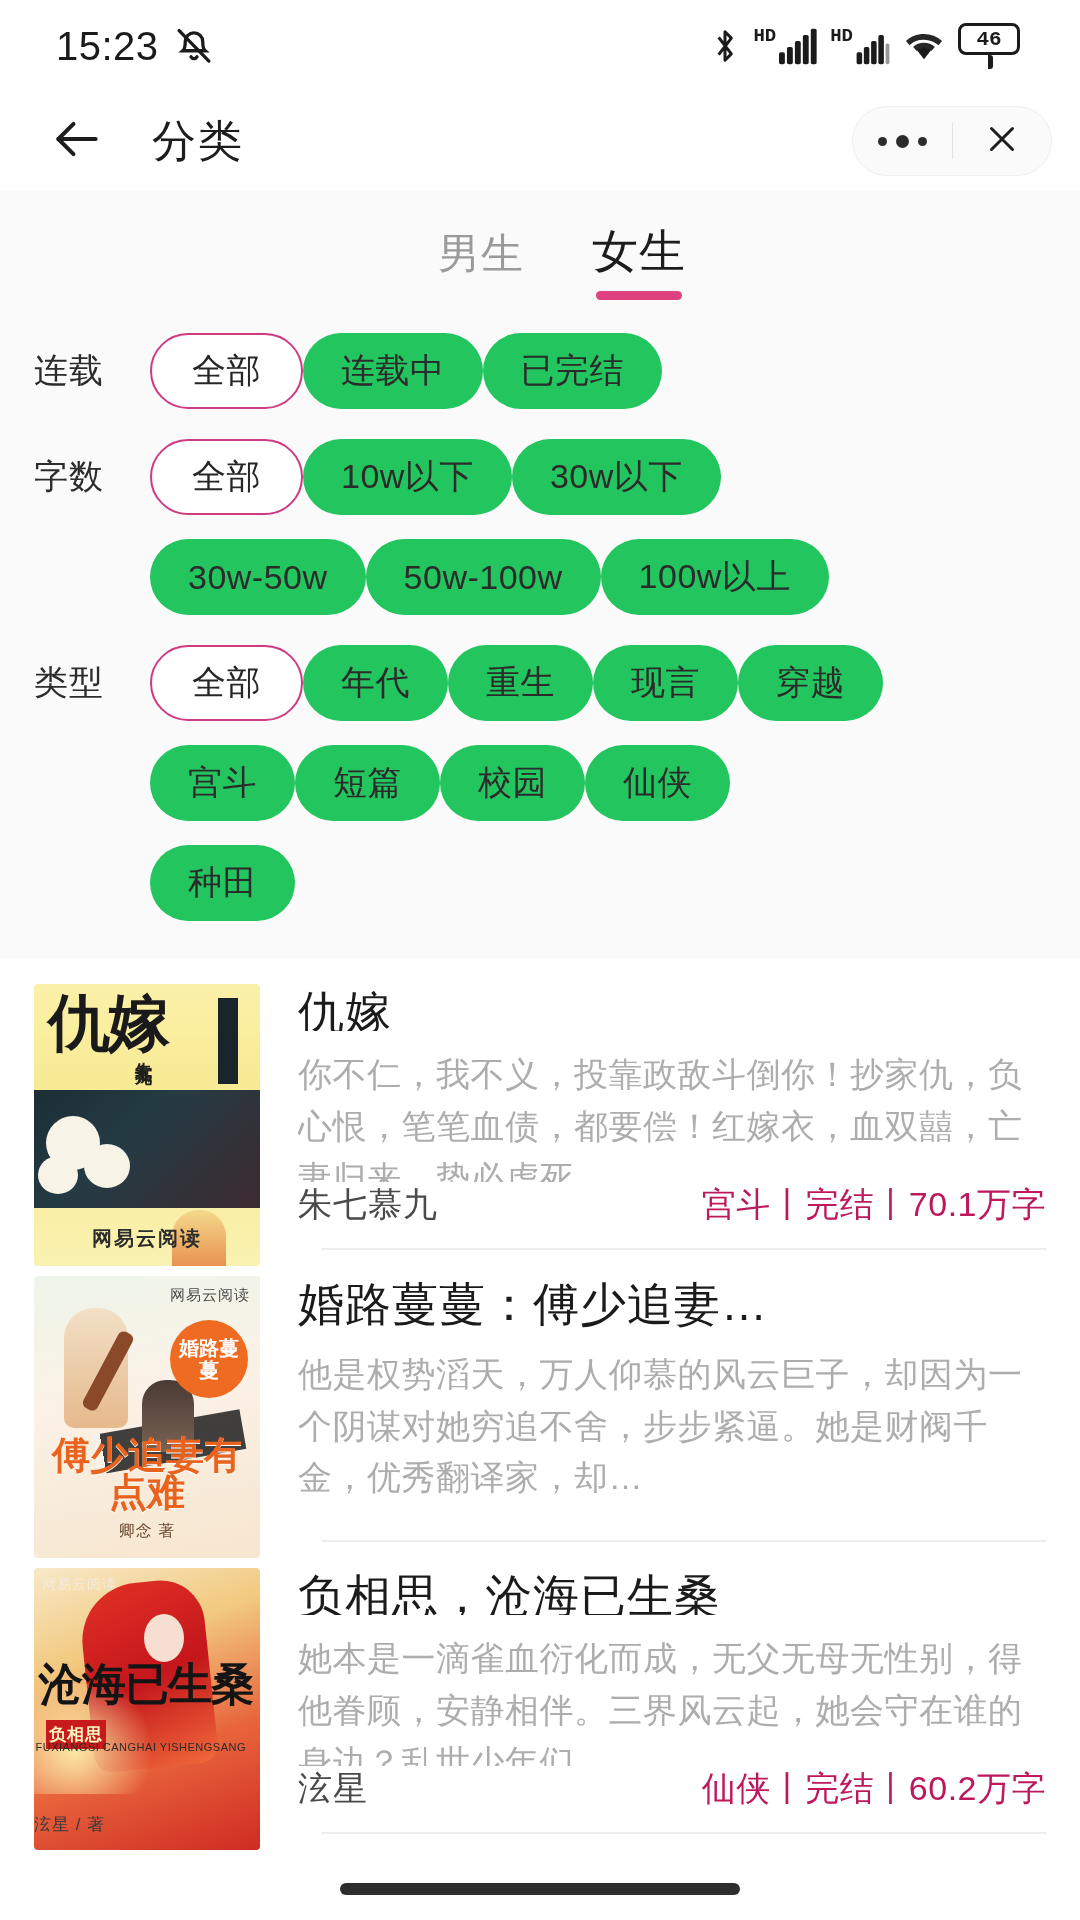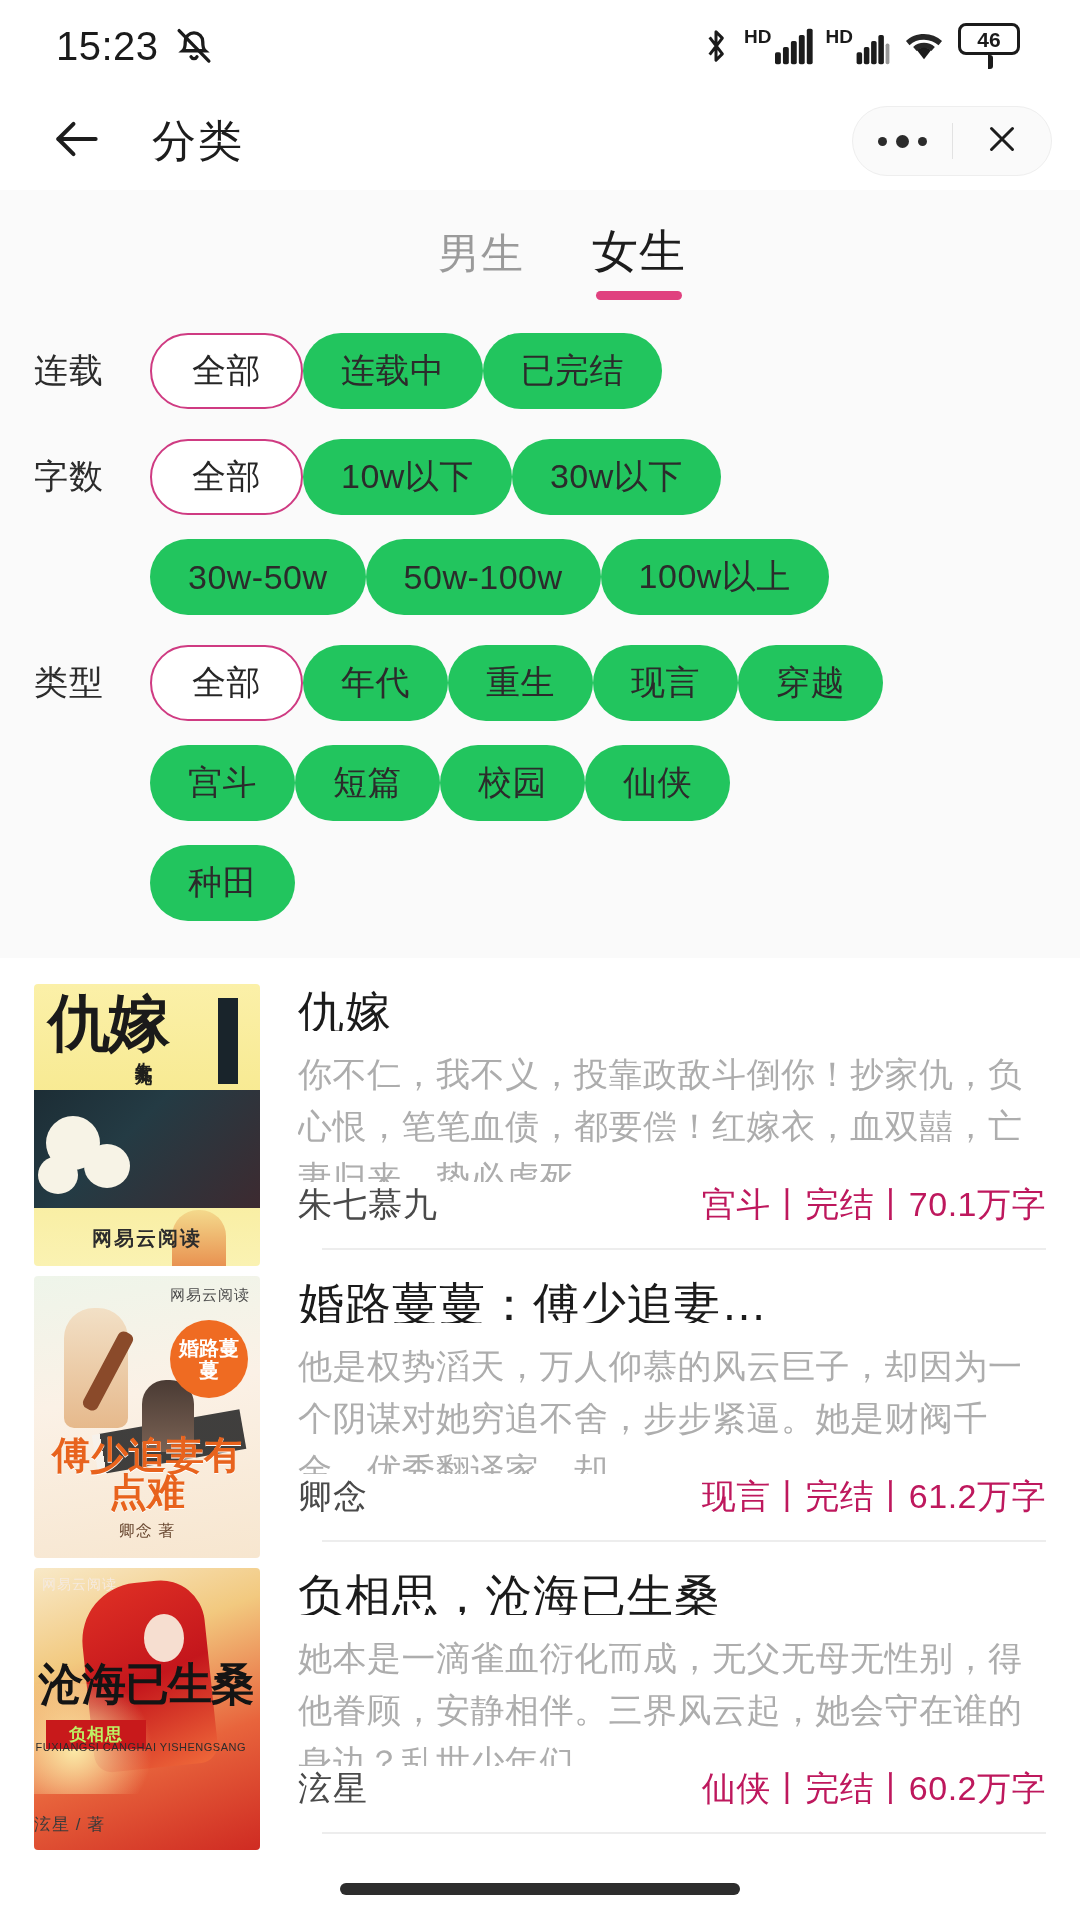--- a/index.html
+++ b/index.html
@@ -14,21 +14,21 @@
   
   .statusbar{
     height:92px; width:100%;
     display:flex; align-items:center; justify-content:space-between;
     padding:0 68px 0 48px;
     background:#ffffff;
     margin-left:8px;
   }
   .sb-left{ display:flex; align-items:center; gap:14px; }
   .sb-time{ font-size:40px; font-weight:500; color:#1b1b1b; letter-spacing:0.5px; }
-  .sb-right{ display:flex; align-items:center; gap:13px; }
+  .sb-right{ display:flex; align-items:center; gap:13px;font-family:Liberation Mono, monospace; }
   .ic{ display:block; }
 
   
   .navbar{
     height:98px; width:100%;
     display:flex; align-items:center;
     padding:0 28px 0 46px;
     background:#ffffff;
     position:relative;
   }
@@ -203,22 +203,22 @@
     background:#f6ded0; border-radius:50%; }
   .cv3 .glow{ position:absolute; left:-20px; bottom:56px; width:150px; height:110px;
     background:radial-gradient(circle at 40% 60%,#fbe9a6 0%,rgba(251,233,166,0) 70%); }
   .cv3 .ttl{
     position:absolute; right:6px; top:96px;
     font-family:"DejaVu Serif","Liberation Serif",serif;
     font-size:44px; font-weight:700; color:#141414; line-height:0.92; letter-spacing:-1px;
   }
   .cv3 .sub{
     position:absolute; left:12px; top:152px;
-    background:#c8191b; color:#bef264; font-size:17px; font-weight:700;
-    padding:3px 23px; letter-spacing:1px;
+    background:#c8191b; color:#fef9c3; font-size:17px; font-weight:700;
+    padding:3px 3px; letter-spacing:1px;
   }
   .cv3 .py{ position:absolute; right:14px; top:172px; font-size:11px; color:#2b2b2b;
     line-height:1.3; letter-spacing:0.5px; text-align:left; }
   .cv3 .au{ position:absolute; left:0; right:0; bottom:14px; text-align:left;
     font-size:17px; color:#3a3a3a; letter-spacing:1px; }
   .cv3 .wy{ position:absolute; left:8px; top:8px; font-size:14px; color:#f5eadf; letter-spacing:1px; }
 
   
   .home-bar{
     position:absolute; bottom:0; left:0; width:1080px; height:62px;
@@ -418,24 +418,20 @@
       <div class="violin"></div>
       <div class="piano"></div>
       <div class="boy"></div>
       <div class="badge">婚路蔓蔓</div>
       <div class="ttl">傅少追妻有点难</div>
       <div class="au">卿念 著</div>
     </div>
     <div class="book-info">
       <div class="book-title">婚路蔓蔓：傅少追妻…</div>
       <div class="book-desc">他是权势滔天，万人仰慕的风云巨子，却因为一个阴谋对她穷追不舍，步步紧逼。她是财阀千金，优秀翻译家，却…</div>
-      <div class="book-meta">
-        <span class="book-author">卿念</span>
-        <span class="book-tags">现言丨完结丨61.2万字</span>
-      </div>
     </div>
     <div class="book-sep"></div>
   </div>
 
   <div class="book">
     <div class="cover cv3">
       <div class="wy">网易云阅读</div>
       <div class="fig"></div>
       <div class="face"></div>
       <div class="glow"></div>

